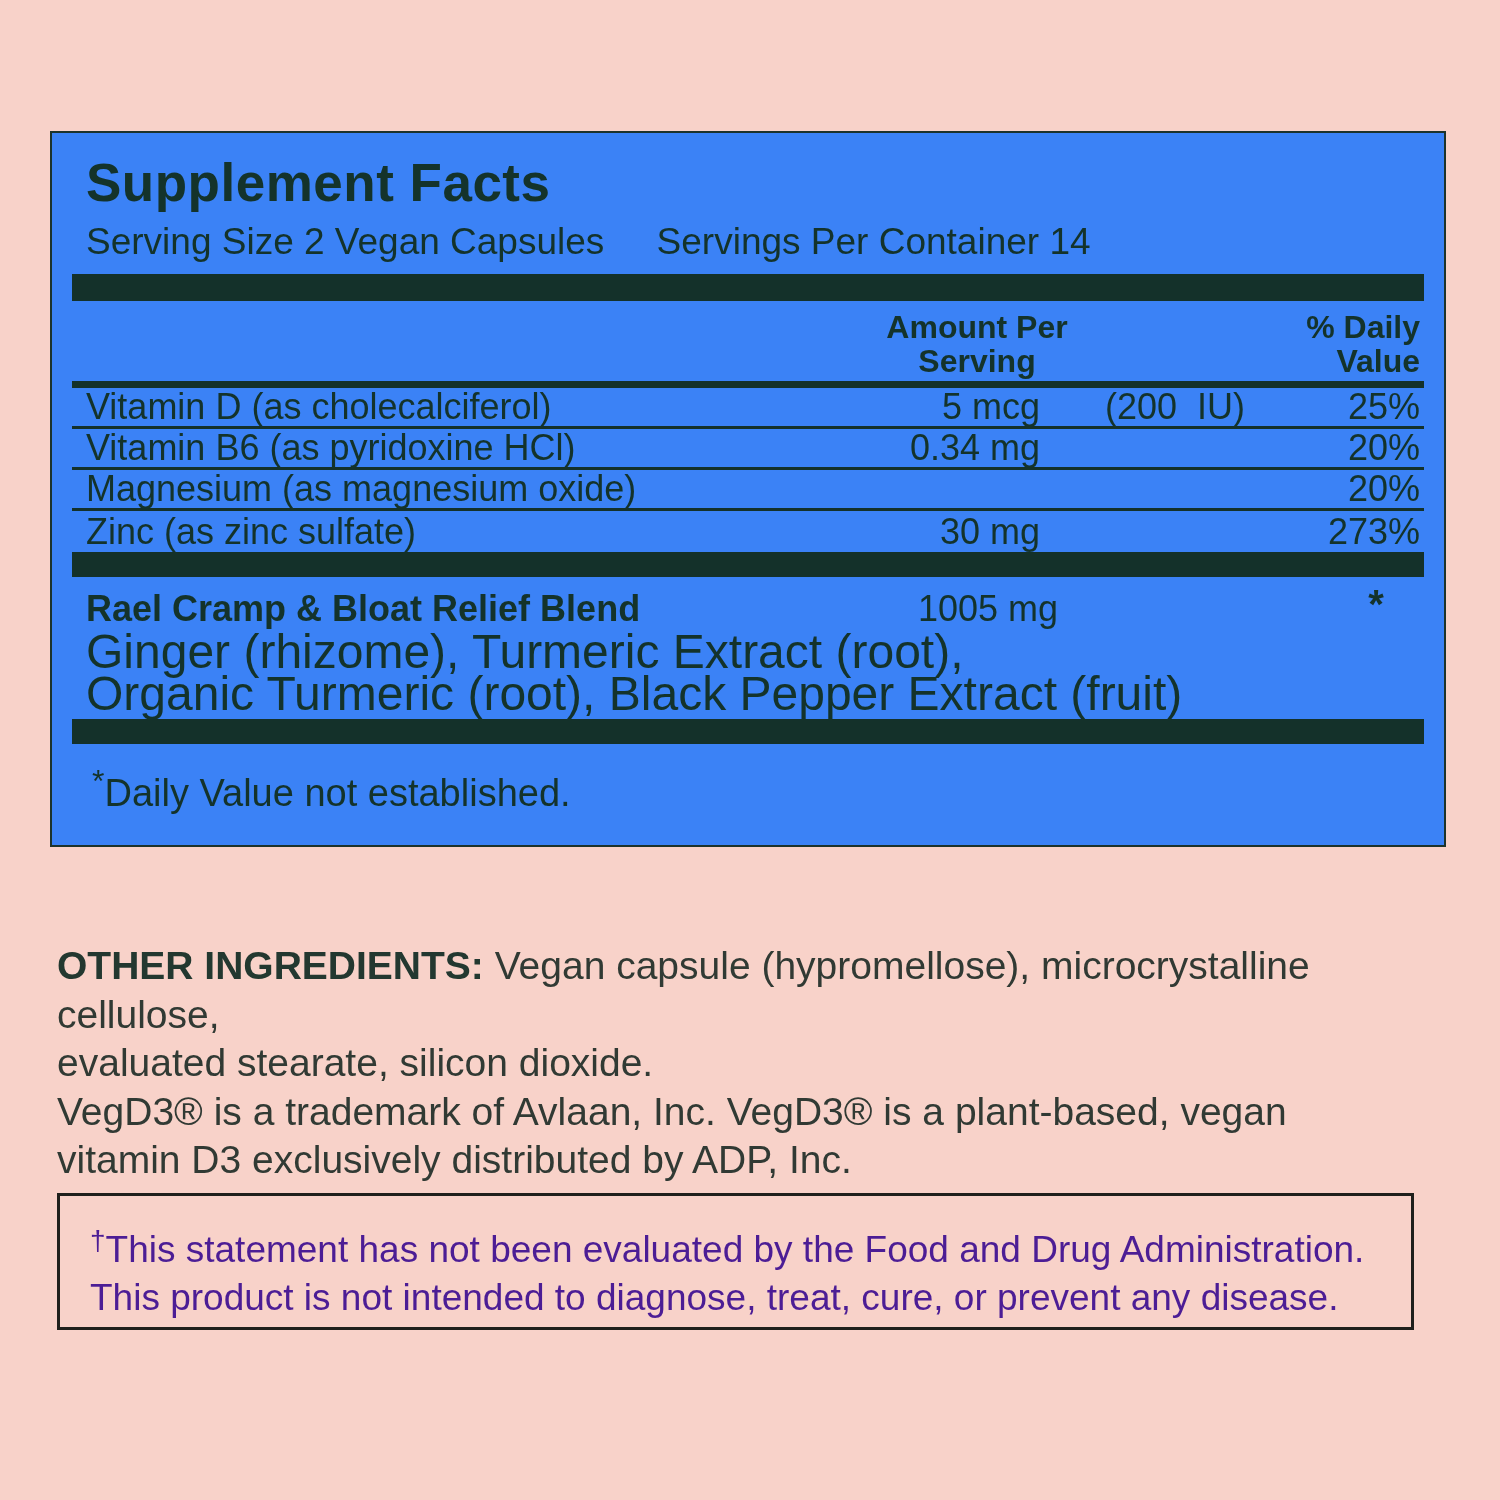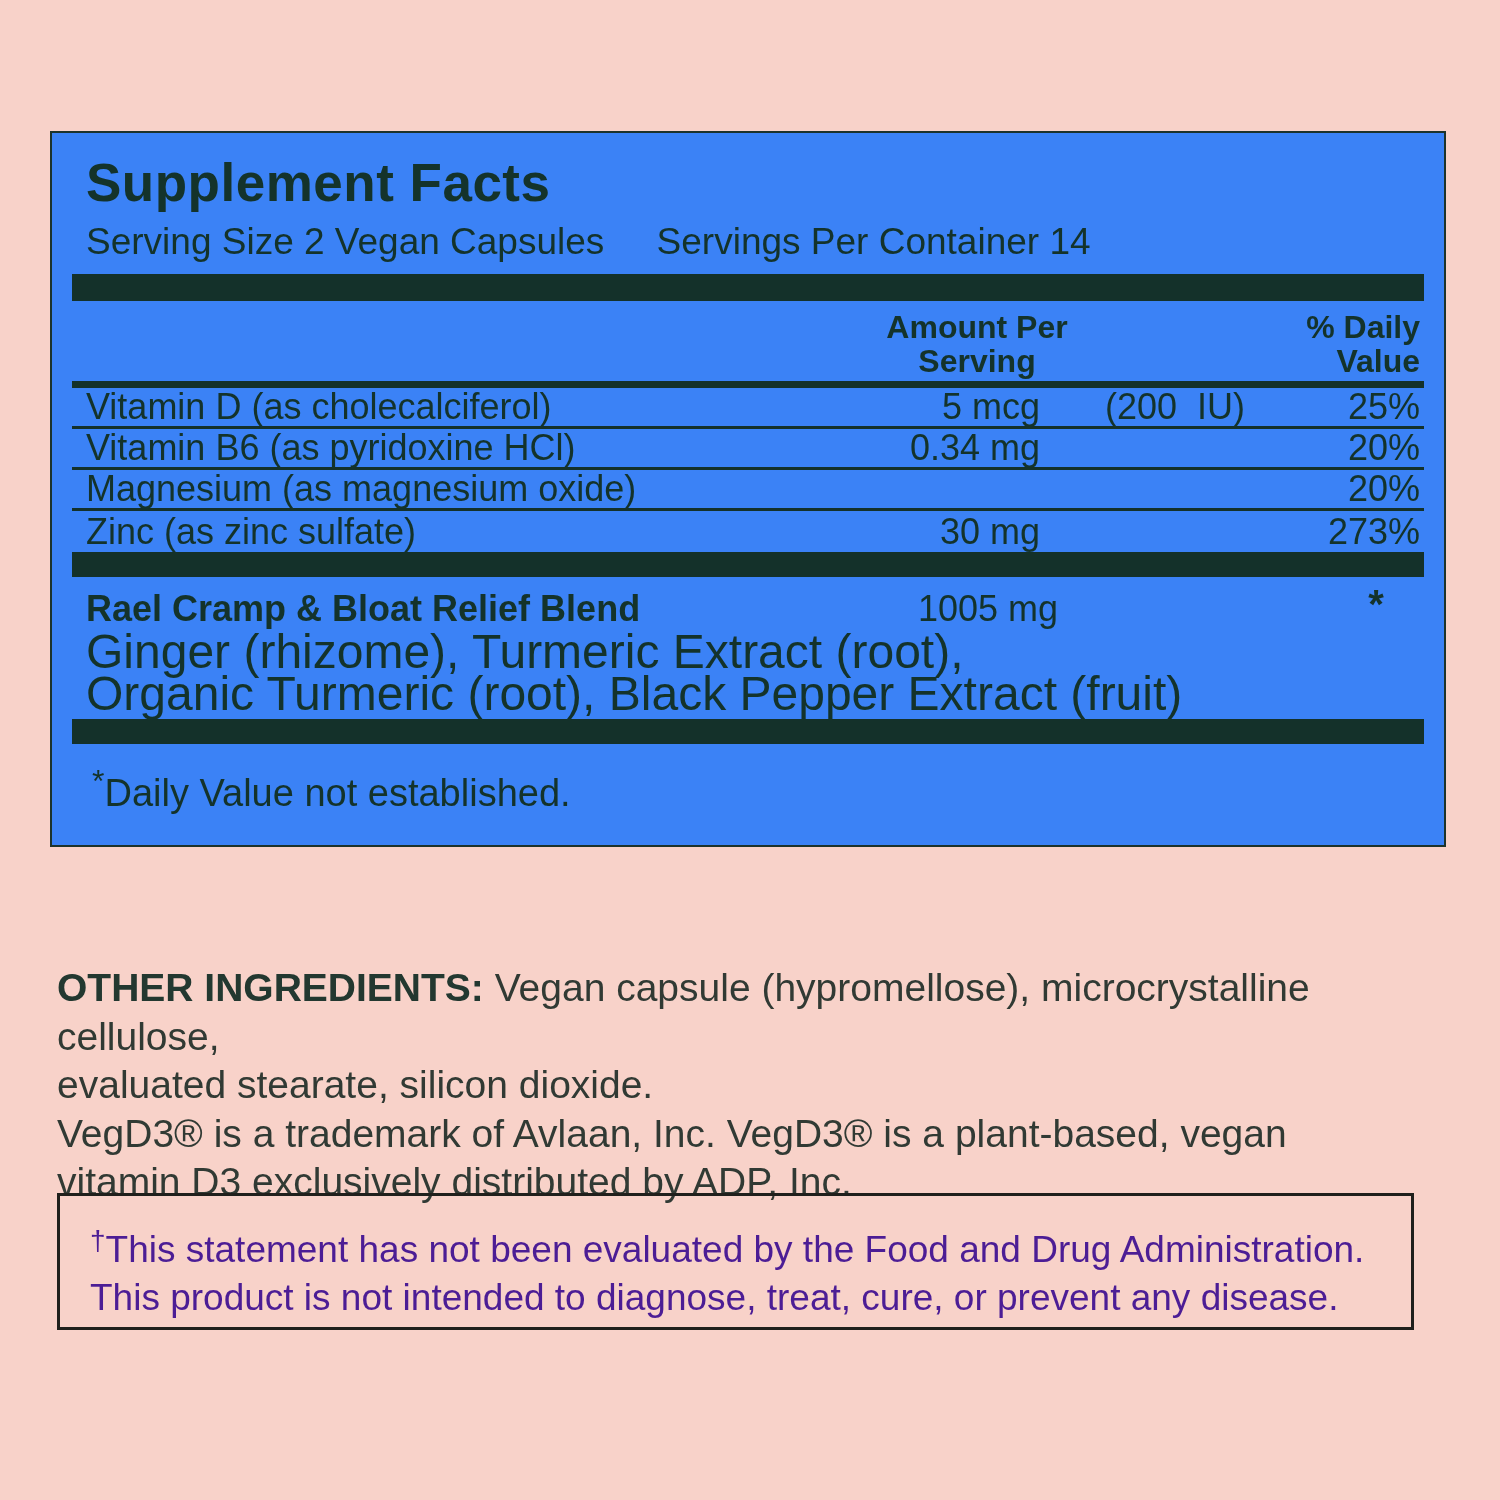--- a/index.html
+++ b/index.html
@@ -68,21 +68,21 @@
     margin:14px 0 0 20px;
     font-size:38px;line-height:46px;
   }
   .footnote-star{
     display:inline-block;
     font-size:32px;
     vertical-align:14px;
   }
   
   .other{
-    position:absolute;left:57px;top:964px;
+    position:absolute;left:57px;top:942px;
     width:1400px;
     font-size:39px;line-height:48.5px;
     color:#313a34;
   }
   .other .label{font-weight:bold;color:#233830;}
   
   .disclaimer{
     position:absolute;left:57px;top:1193px;
     width:1357px;height:137px;
     box-sizing:border-box;

